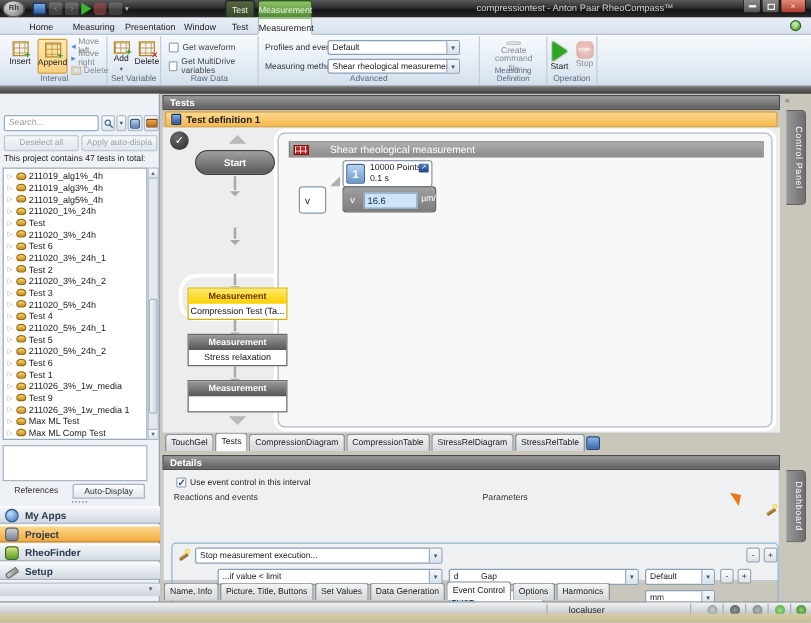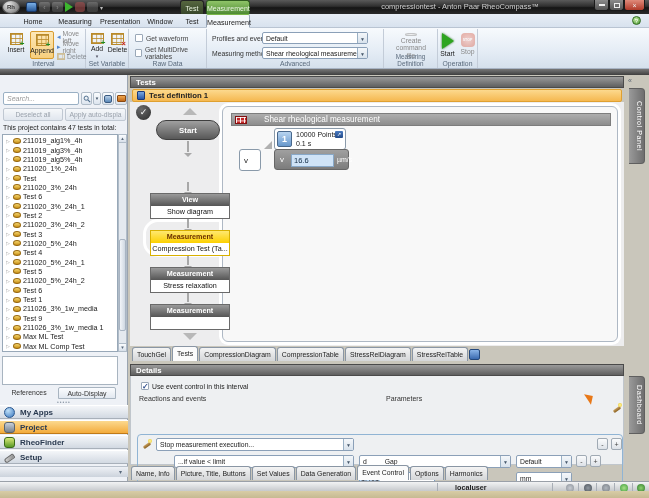--- a/index.html
+++ b/index.html
@@ -170,21 +170,21 @@
   .selhl { background:#b8d4f0; padding:0 1px; }
 
   
   .vtab { position:absolute; width:16px; border:1px solid #5f5f5f; border-left:0; border-radius:0 4px 4px 0;
     background:linear-gradient(90deg,#9a9a9a,#6e6e6e); color:#fff; font-size:7.2px;
     writing-mode:vertical-rl; text-align:center; letter-spacing:.5px; }
   .pinicon { color:#5a6470; font-size:7px; }
 
   
   .statusbar { left:0; top:481px; width:649px; height:10px; background:linear-gradient(#f2f3f4,#c6c9cc); border-top:1px solid #9aa0a8; }
-  .statustxt { left:455px; top:1px; font-size:7.2px; color:#222;font-weight:bold; }
+  .statustxt { left:455px; top:1px; font-size:7.2px; color:#222; }
   .sep { position:absolute; top:1px; width:1px; height:8px; background:#a8aeb6; }
   .sicon { position:absolute; top:1.5px; width:8px; height:8px; border-radius:50%; }
   .bottomstrip { left:0; top:491px; width:649px; height:7px; background:linear-gradient(#d8cca6,#c6ba92); }
 </style>
 </head>
 <body>
 
 <div id="app">
 
   <div class="abs titlebar">
@@ -516,24 +516,20 @@
         <div class="abs ginput">16.6</div>
         <div class="abs gunit">µm/s</div>
       </div>
     </div>
 
     <div class="abs startpill">Start</div>
     <div class="abs farrow" style="left:57px;top:39px;height:11px"></div>
 
     <div class="abs farrow" style="left:57px;top:80px;height:9px"></div>
 
-    <div class="abs fnode" style="top:91px">
-      <div class="fnhead">View</div>
-      <div class="fnbody">Show diagram</div>
-    </div>
     <div class="abs farrow" style="left:57px;top:117px;height:9px"></div>
 
     <div class="abs fnode sel" style="top:128px">
       <div class="fnhead">Measurement</div>
       <div class="fnbody">Compression Test (Ta...</div>
     </div>
     <div class="abs farrow" style="left:57px;top:154px;height:9px"></div>
 
     <div class="abs fnode" style="top:165px">
       <div class="fnhead">Measurement</div>

